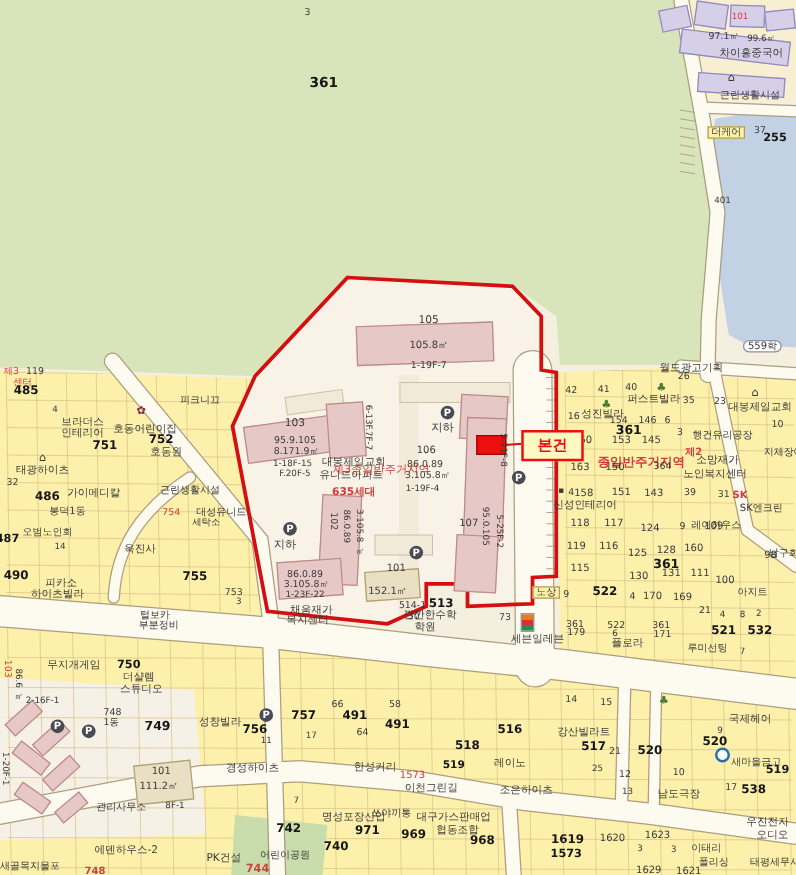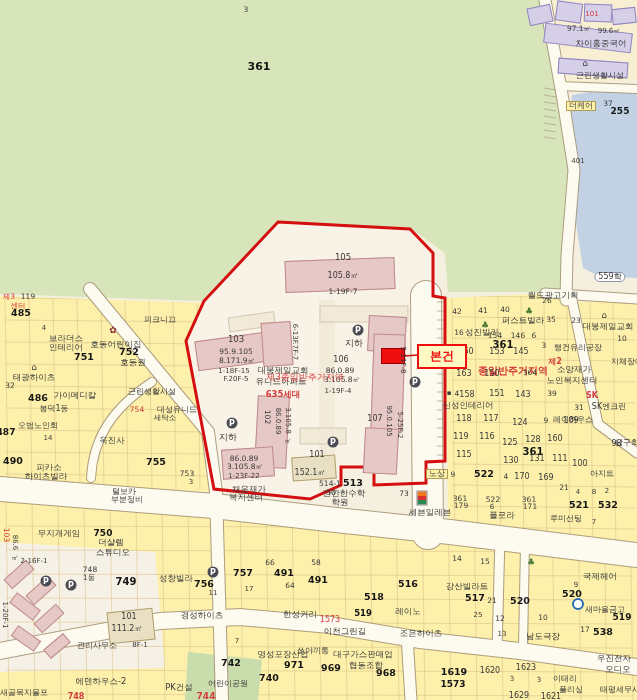--- a/index.html
+++ b/index.html
@@ -268,21 +268,21 @@
       <span class="lbl" style="left: 464px; top: 374px; font-size: 8px;">163</span>
       <span class="lbl" style="left: 492px; top: 374px; font-size: 8px;">150</span>
       <span class="lbl" style="left: 574px; top: 369px; font-size: 8.5px;">소망재가</span>
       <span class="lbl" style="left: 572px; top: 380px; font-size: 8.5px;">노인복지센터</span>
       <span class="lbl" style="left: 627px; top: 362px; font-size: 8px;">지체장애</span>
       <span class="lbl" style="left: 457px; top: 394px; font-size: 7.5px;">4</span>
       <span class="lbl" style="left: 467px; top: 395px; font-size: 8px;">158</span>
       <span class="lbl" style="left: 497px; top: 394px; font-size: 8px;">151</span>
       <span class="lbl" style="left: 523px; top: 395px; font-size: 8px;">143</span>
       <span class="lbl" style="left: 552px; top: 394px; font-size: 7.5px;">39</span>
-      <span class="lbl" style="left: 579px; top: 395px; font-size: 7.5px; margin-top: 13px;">31</span>
+      <span class="lbl" style="left: 579px; top: 395px; font-size: 7.5px;">31</span>
       <span class="lbl" style="left: 468px; top: 405px; font-size: 8.5px;">신성인테리어</span>
       <span class="lbl b r" style="left: 592px; top: 396px; font-size: 8px; color: rgb(212, 60, 60);">SK</span>
       <span class="lbl" style="left: 609px; top: 407px; font-size: 8px;">SK엔크린</span>
       <span class="lbl" style="left: 464px; top: 419px; font-size: 8px;">118</span>
       <span class="lbl" style="left: 491px; top: 419px; font-size: 8px;">117</span>
       <span class="lbl" style="left: 520px; top: 423px; font-size: 8px;">124</span>
       <span class="lbl" style="left: 546px; top: 421px; font-size: 7.5px;">9</span>
       <span class="lbl" style="left: 571px; top: 421px; font-size: 8px;">109</span>
       <span class="lbl" style="left: 573px; top: 420px; font-size: 8px;">레이하우스</span>
       <span class="lbl" style="left: 461px; top: 437px; font-size: 8px;">119</span>

